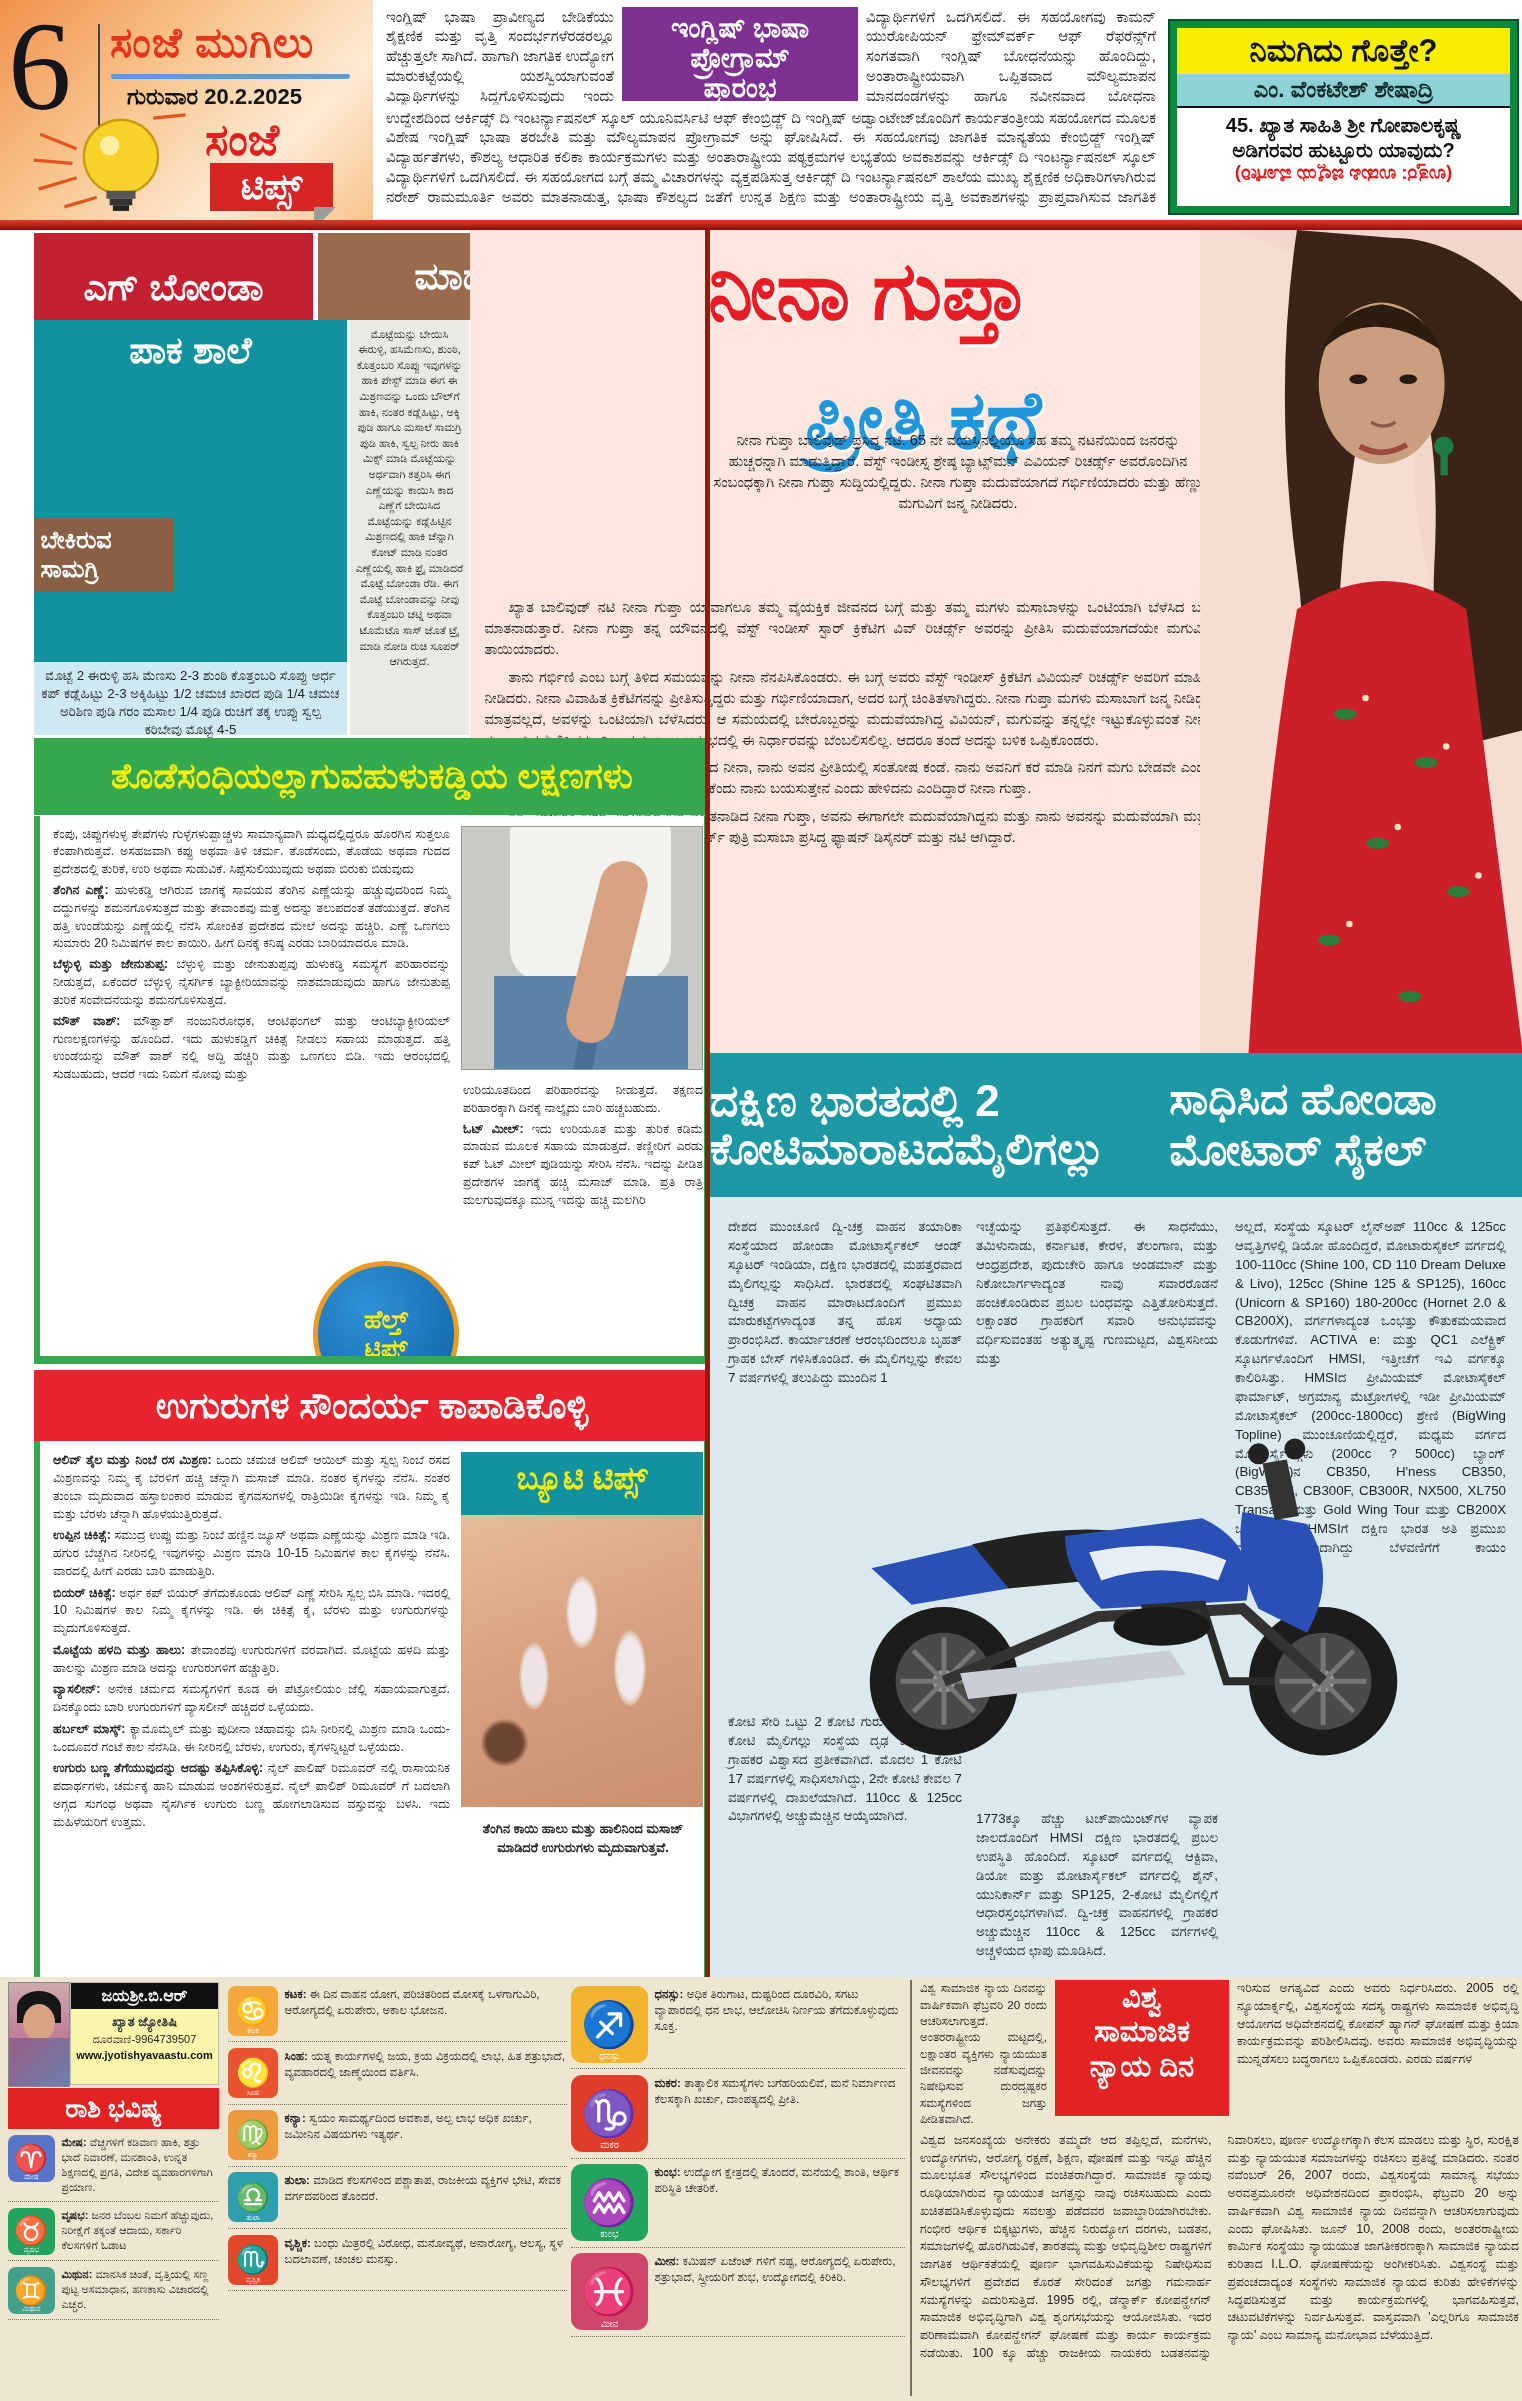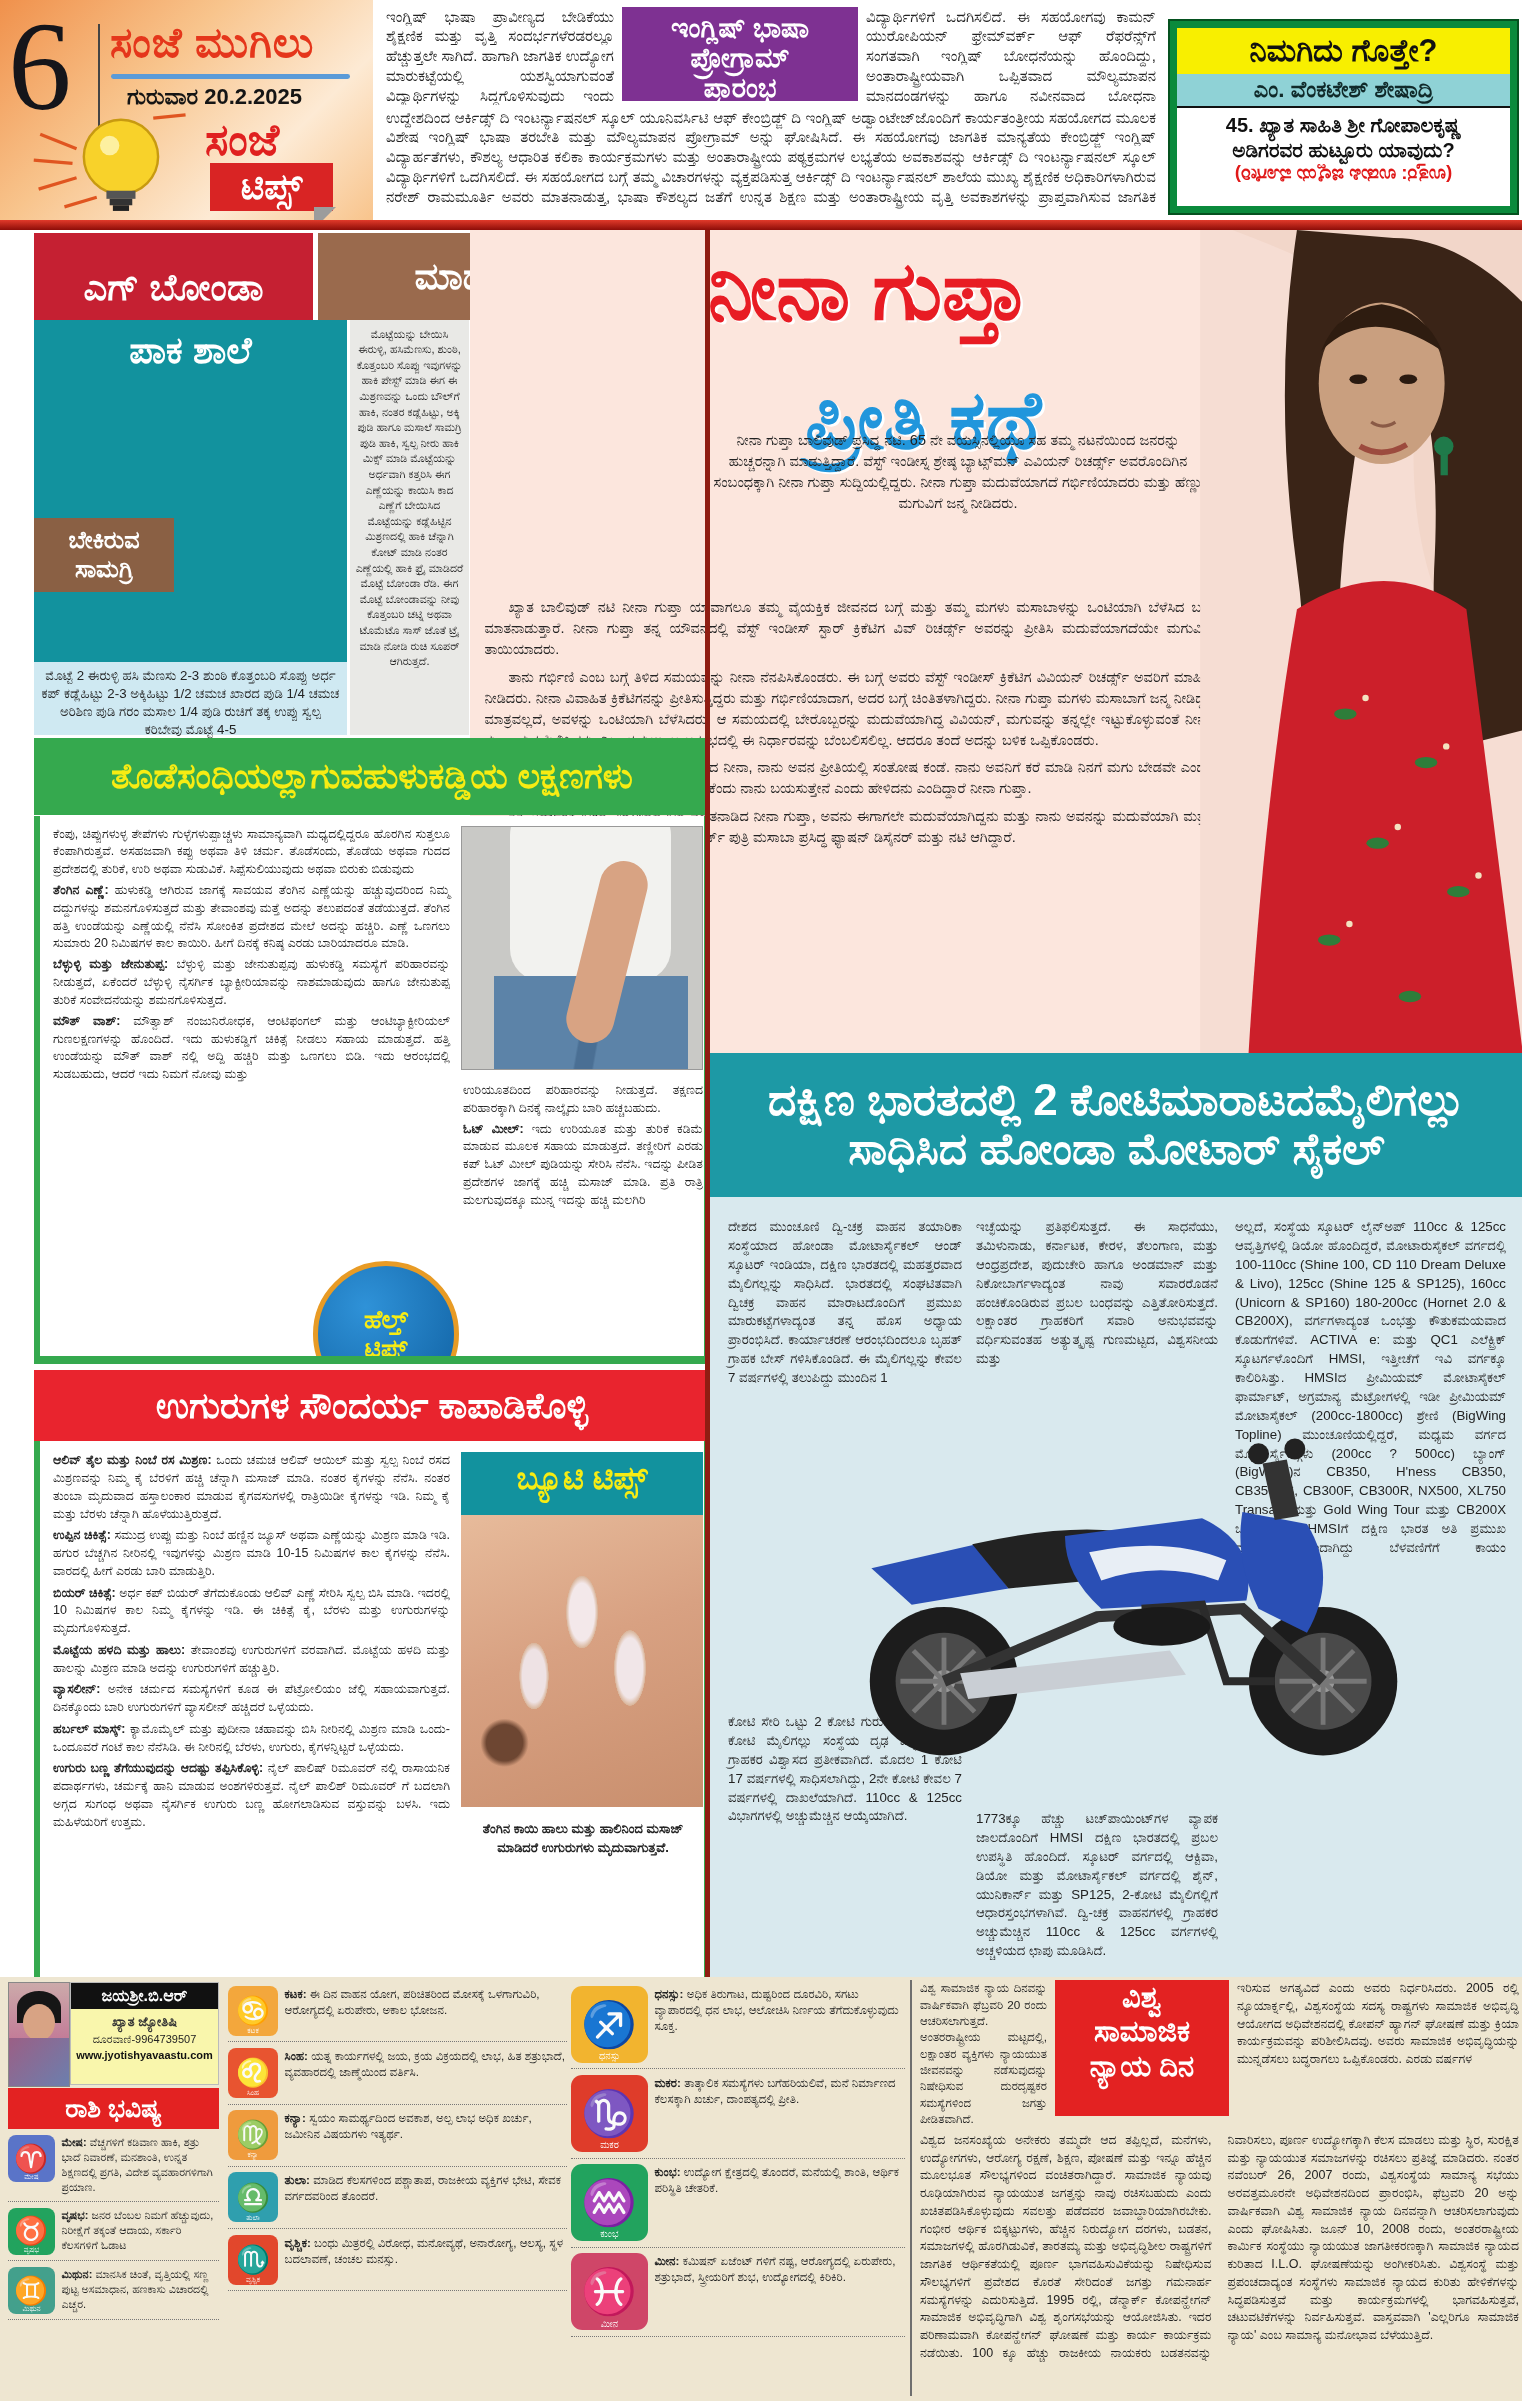--- a/index.html
+++ b/index.html
@@ -48,21 +48,21 @@
       radial-gradient(circle at 75% 40%, #f27a38 0 14%, #c24414 20%, transparent 21%),
       radial-gradient(circle at 30% 66%, #f0753a 0 16%, #b53c10 23%, transparent 24%),
       radial-gradient(circle at 66% 72%, #e85f24 0 15%, #a83408 22%, transparent 23%),
       radial-gradient(circle at 90% 70%, #d8581e 0 10%, transparent 14%),
       radial-gradient(circle at 55% 55%, #f8a968 0 4%, transparent 6%),
       radial-gradient(circle at 12% 80%, #3f5220 0 5%, transparent 7%),
       radial-gradient(circle at 85% 22%, #435а24 0 4%, transparent 6%),
       radial-gradient(ellipse at 50% 108%, #e9e9e9 0 28%, transparent 30%),
       linear-gradient(180deg,#6b4424,#42281২ 60%,#2f1c0c);}
   .ingr-label{position:absolute;left:0;top:198px;width:127px;background:#8a6044;color:#fff;
-    font-size:24px;font-weight:bold;padding:8px 6.5px;line-height:1.2;text-align:center;}
+    font-size:24px;font-weight:bold;padding:8px 6.5px;line-height:1.2;}
   .ingr-box{left:34px;top:662px;width:313px;height:73px;background:#cfe9f2;font-size:13.3px;line-height:1.35;
     text-align:center;color:#222;padding:4.8px 6.5px;box-sizing:border-box;}
   .method-box{left:350px;top:320px;width:119px;height:415px;background:#e9e9e6;font-size:11px;line-height:1.42;
     text-align:center;color:#222;padding:6.5px 5.6px;box-sizing:border-box;overflow:hidden;}
   
   .nina{left:470px;top:230px;width:1053px;height:823px;background:#fce6dd;overflow:hidden;}
   .n-h1{position:absolute;left:238px;top:14.5px;font-size:81px;font-weight:bold;color:#e81c24;
     text-shadow:2.4px 2.4px 0 #fff;}
   .n-h2{position:absolute;left:335px;top:144px;font-size:81px;font-weight:bold;color:#2196dc;
     text-shadow:2.4px 2.4px 0 #fff;}
@@ -102,21 +102,21 @@
       radial-gradient(ellipse 21px 48px at 121px 97px,#f3e8ea 0 60%,#d9b59a 75%,transparent 76%),
       radial-gradient(ellipse 19.4px 44px at 73px 161px,#eee2e4 0 60%,#d9b59a 75%,transparent 76%),
       radial-gradient(ellipse 21px 50px at 169px 153px,#f1e6e8 0 60%,#d9b59a 75%,transparent 76%),
       radial-gradient(circle at 18% 78%, #6d4632 0 6%, transparent 8%),
       linear-gradient(160deg,#e7bb9b 0%,#d8a182 45%,#c98f6e 100%);}
   .bb-caption{position:absolute;left:423px;top:379px;width:240px;font-size:13px;font-weight:bold;
     text-align:center;color:#222;line-height:1.45;}
   
   .vsep{left:705px;top:230px;width:4.8px;height:1747px;background:#8f1d12;}
   .honda-banner{left:710px;top:1053px;width:813px;height:144px;background:#1d99a5;color:#fff;
-    display:flex;flex-direction:column;align-items:center;justify-content:center;font-weight:bold;}
+    display:flex;flex-direction:row;align-items:center;justify-content:center;font-weight:bold;}
   .honda-banner .l1{font-size:44px;line-height:1.1;}
   .honda-banner .l2{font-size:44px;line-height:1.15;}
   .honda-body{left:710px;top:1197px;width:813px;height:780px;background:#d9e9ee;overflow:hidden;}
   .h-col{position:absolute;font-size:13.3px;line-height:1.42;text-align:justify;color:#222;}
   .h-col1{left:18px;top:21px;width:234px;}
   .h-col2{left:266px;top:21px;width:242px;height:178px;overflow:hidden;}
   .h-col3{left:525px;top:21px;width:271px;}
   .h-col1b{left:18px;top:516px;width:234px;}
   .h-col2b{left:266px;top:613px;width:242px;}
   .bike{position:absolute;left:113px;top:218px;width:613px;height:347px;}

